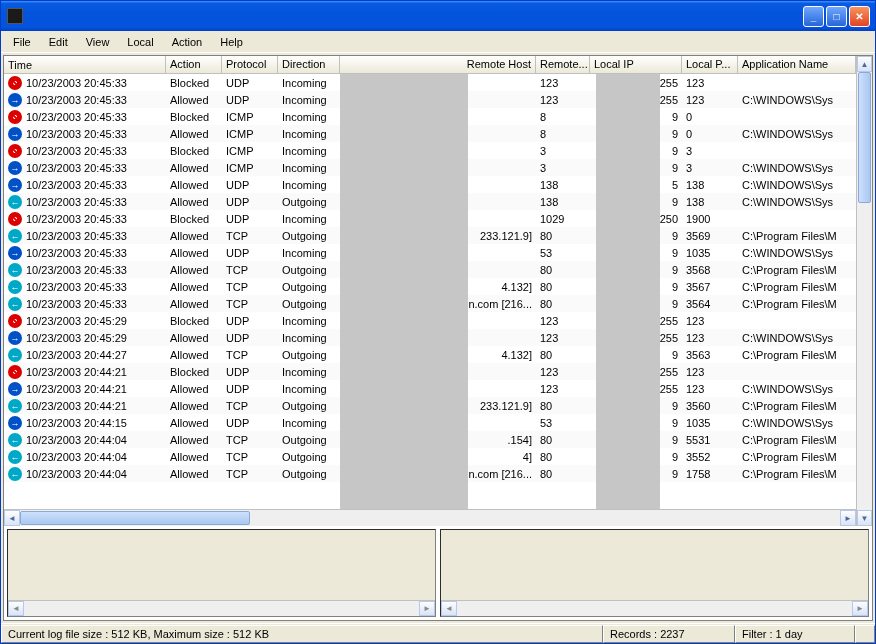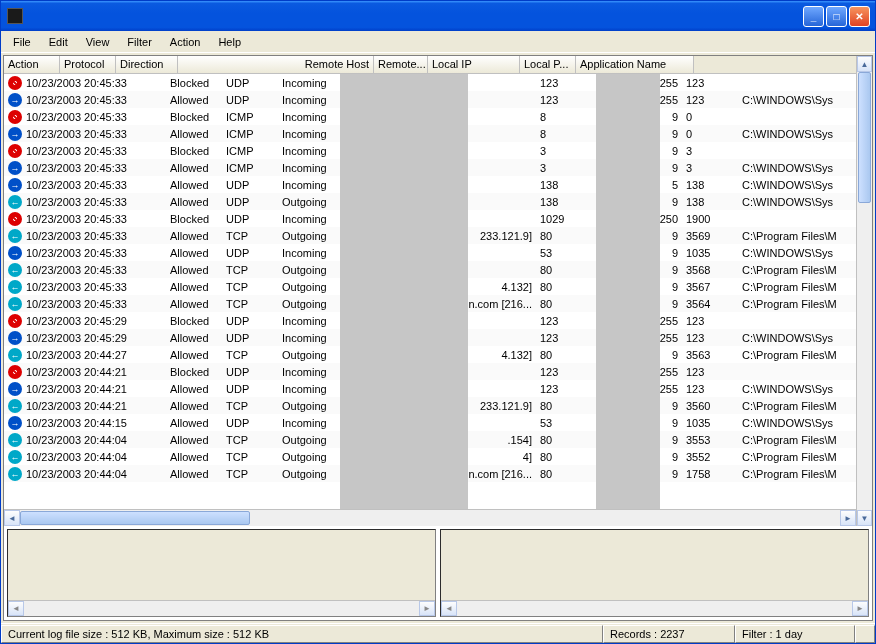--- a/index.html
+++ b/index.html
@@ -67,29 +67,30 @@
     <span class="spacer"></span>
     <div class="winbtn min">_</div>
     <div class="winbtn max">□</div>
     <div class="winbtn close">✕</div>
   </div>
 
   <div class="menubar">
     <span>File</span>
     <span>Edit</span>
     <span>View</span>
-    <span>Filter</span>
+    <span>Local</span>
     <span>Action</span>
     <span>Help</span>
   </div>
 
   <div class="content">
     <div class="grid-wrap">
       <div class="grid-main">
         <div class="grid-head">
+          <div class="col c-time">Time</div>
           <div class="col c-action">Action</div>
           <div class="col c-protocol">Protocol</div>
           <div class="col c-direction">Direction</div>
           <div class="col c-remotehost">Remote Host</div>
           <div class="col c-remoteport">Remote...</div>
           <div class="col c-localip">Local IP</div>
           <div class="col c-localport">Local P...</div>
           <div class="col c-app">Application Name</div>
         </div>
         <div class="grid-body" id="grid-body">
@@ -425,21 +426,21 @@
                   <span style="color:#fff;font-size:9px;font-weight:bold">←</span>
                 </span>
                 <span>10/23/2003 20:44:04</span>
               </div>
               <div class="cell c-action">Allowed</div>
               <div class="cell c-protocol">TCP</div>
               <div class="cell c-direction">Outgoing</div>
               <div class="cell c-remotehost" style="text-align:right">.154]</div>
               <div class="cell c-remoteport">80</div>
               <div class="cell c-localip" style="text-align:right">9</div>
-              <div class="cell c-localport">3553</div>
+              <div class="cell c-localport">5531</div>
               <div class="cell c-app">C:\Program Files\M</div>
             </div>
             <div class="row">
               <div class="cell c-time">
                 <span class="icon icon-out">
                   <span style="color:#fff;font-size:9px;font-weight:bold">←</span>
                 </span>
                 <span>10/23/2003 20:44:04</span>
               </div>
               <div class="cell c-action">Allowed</div>

